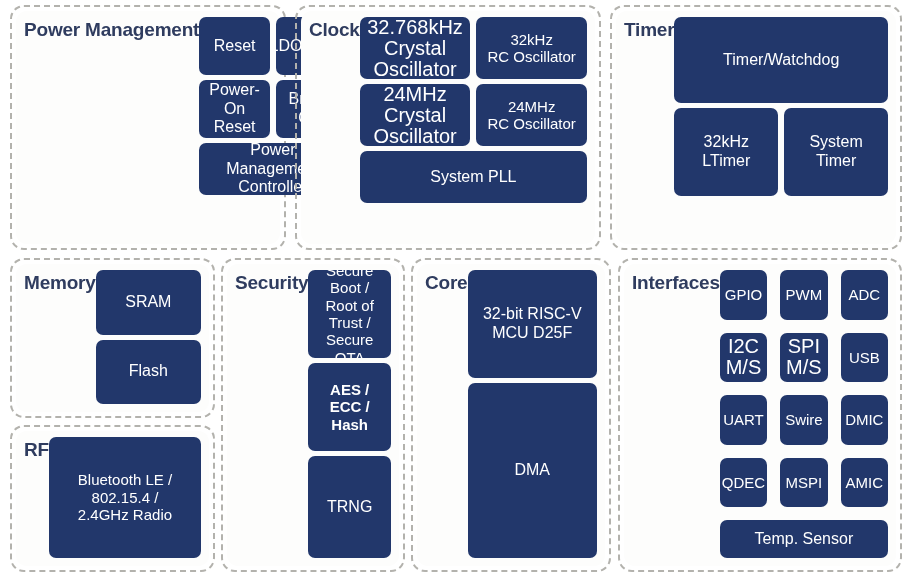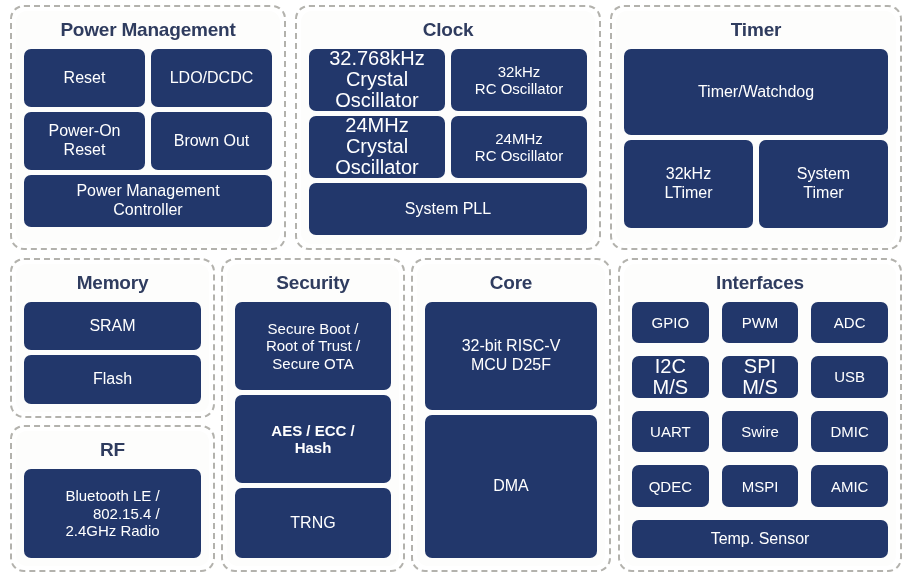--- a/index.html
+++ b/index.html
@@ -21,21 +21,21 @@
     border: 2px dashed #b3b2ad;
     border-radius: 14px;
     padding: 4px;
     background: transparent;
   }
   .group-inner {
     width: 100%; height: 100%;
     background: #fdfdfc;
     border-radius: 11px;
     display: flex;
-    flex-direction: column;
+    flex-direction: row;
     padding: 6px 8px 8px 8px;
   }
   .group-title {
     text-align: center;
     font-weight: bold;
     font-size: 19px;
     color: #2f3c5f;
     letter-spacing: -0.2px;
     line-height: 1.1;
     padding: 3px 0 8px 0;
@@ -87,21 +87,21 @@
   #grp-clock .ck-r2 { flex: 0 0 62px; }
   #grp-clock .ck-r3 { flex: 0 0 52px; }
 
   
   #grp-timer .tm-r1 { flex: 0 0 86px; }
   #grp-timer .tm-r2 { flex: 0 0 88px; }
 
   
   #grp-memory .blk { flex: 1 1 0; }
   
-  #grp-rf .blk { flex: 1 1 auto; text-align: right; }
+  #grp-rf .blk { flex: 1 1 auto; }
 
   
   #grp-security .sc-1 { flex: 0 0 88px; }
   #grp-security .sc-2 { flex: 0 0 88px; font-weight: bold; }
   #grp-security .sc-3 { flex: 1 1 auto; }
 
   
   #grp-core .co-1 { flex: 0 0 108px; }
   #grp-core .co-2 { flex: 1 1 auto; }
 

